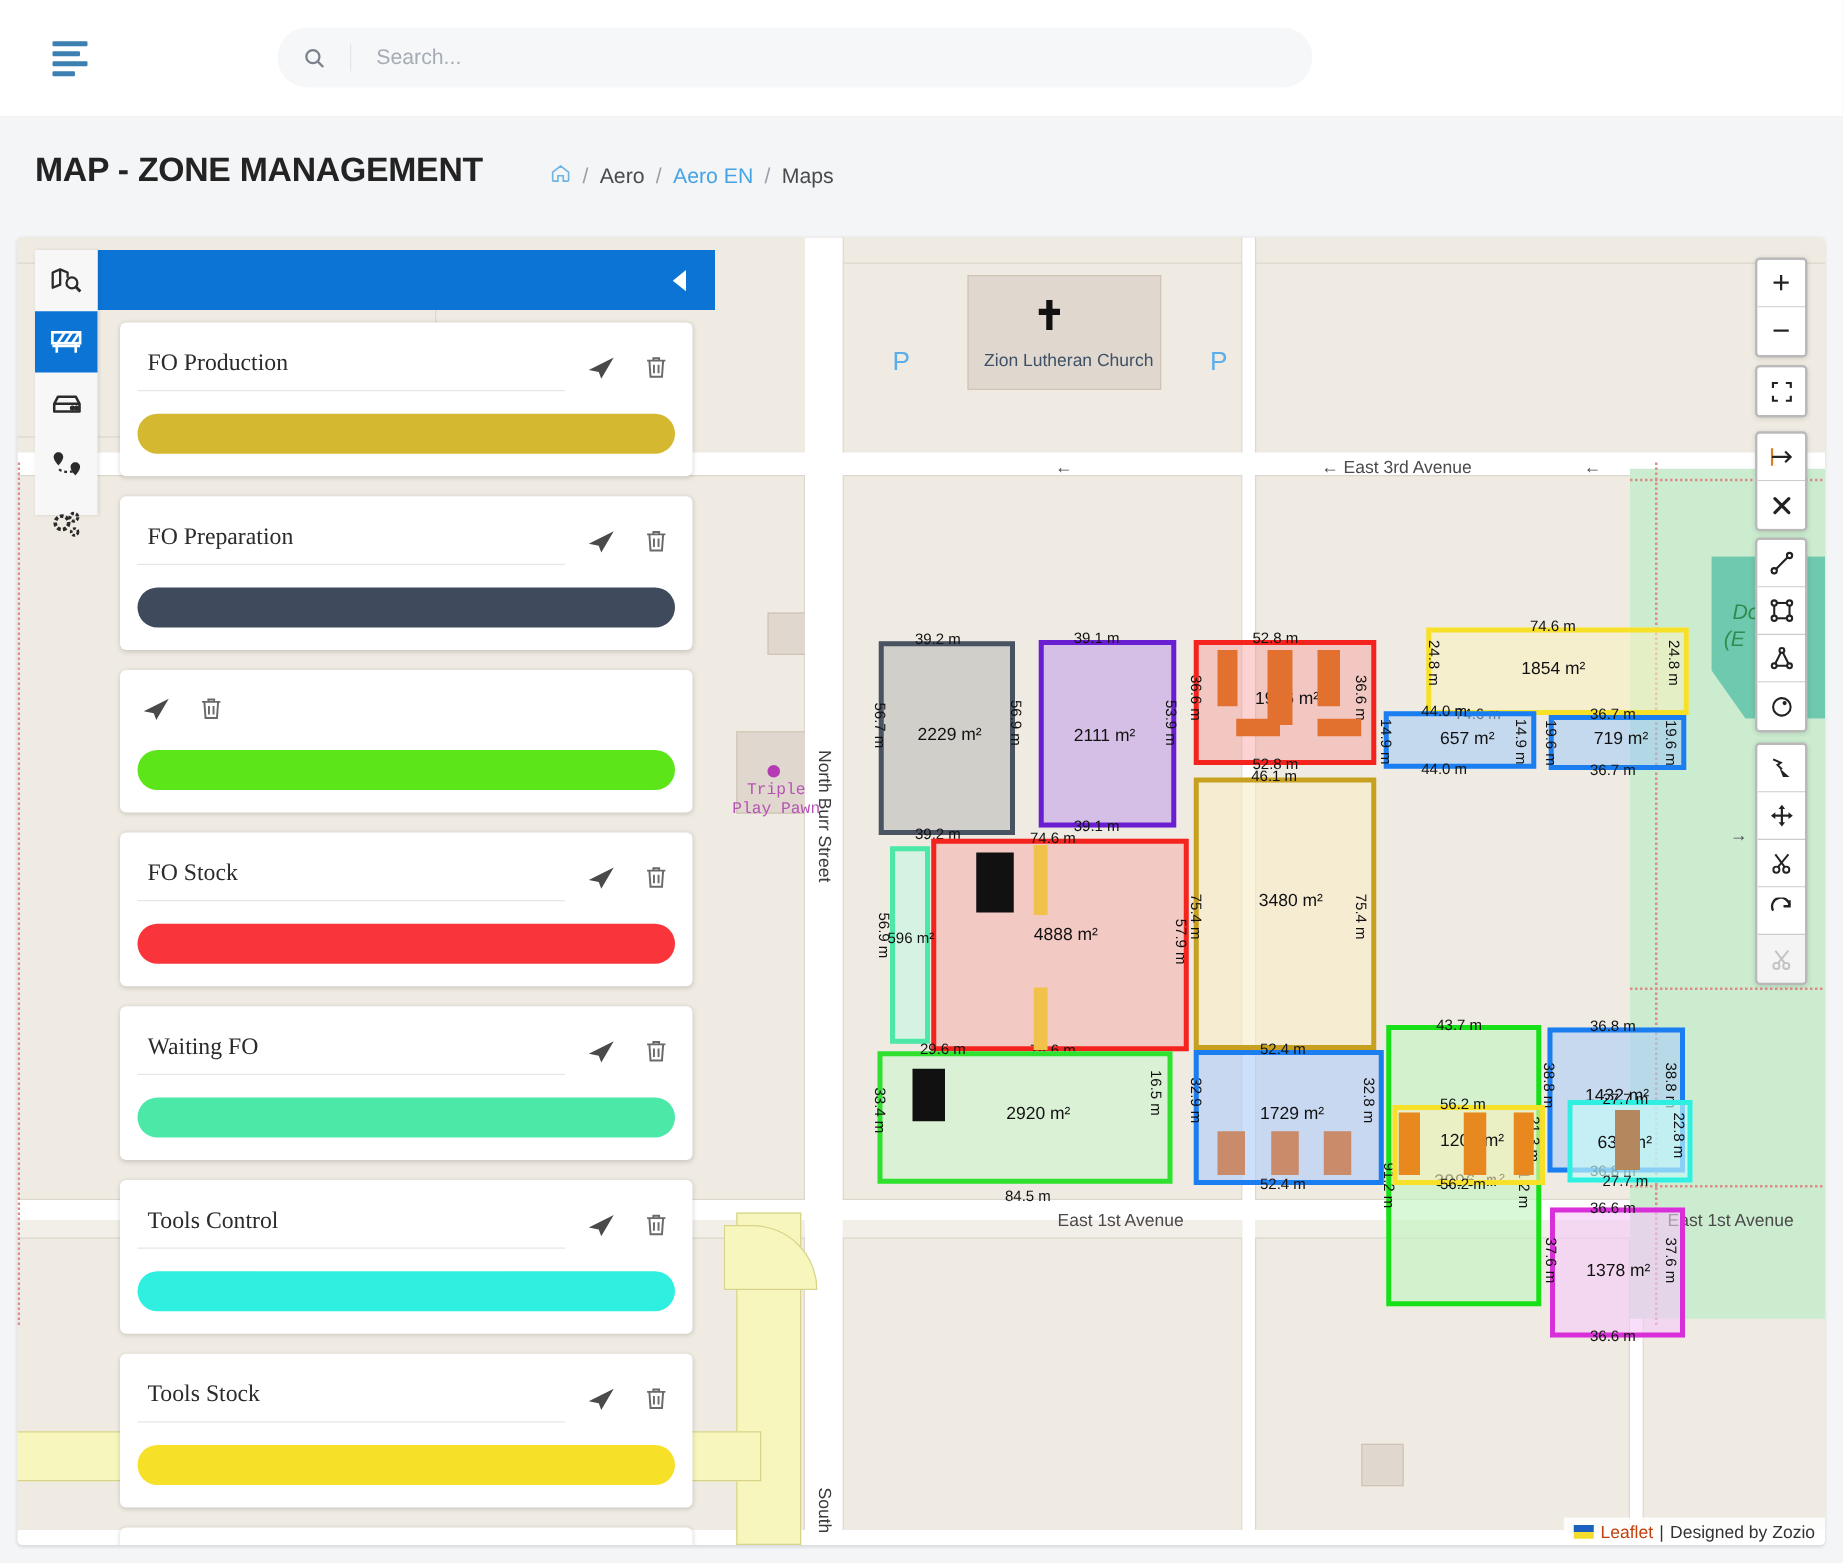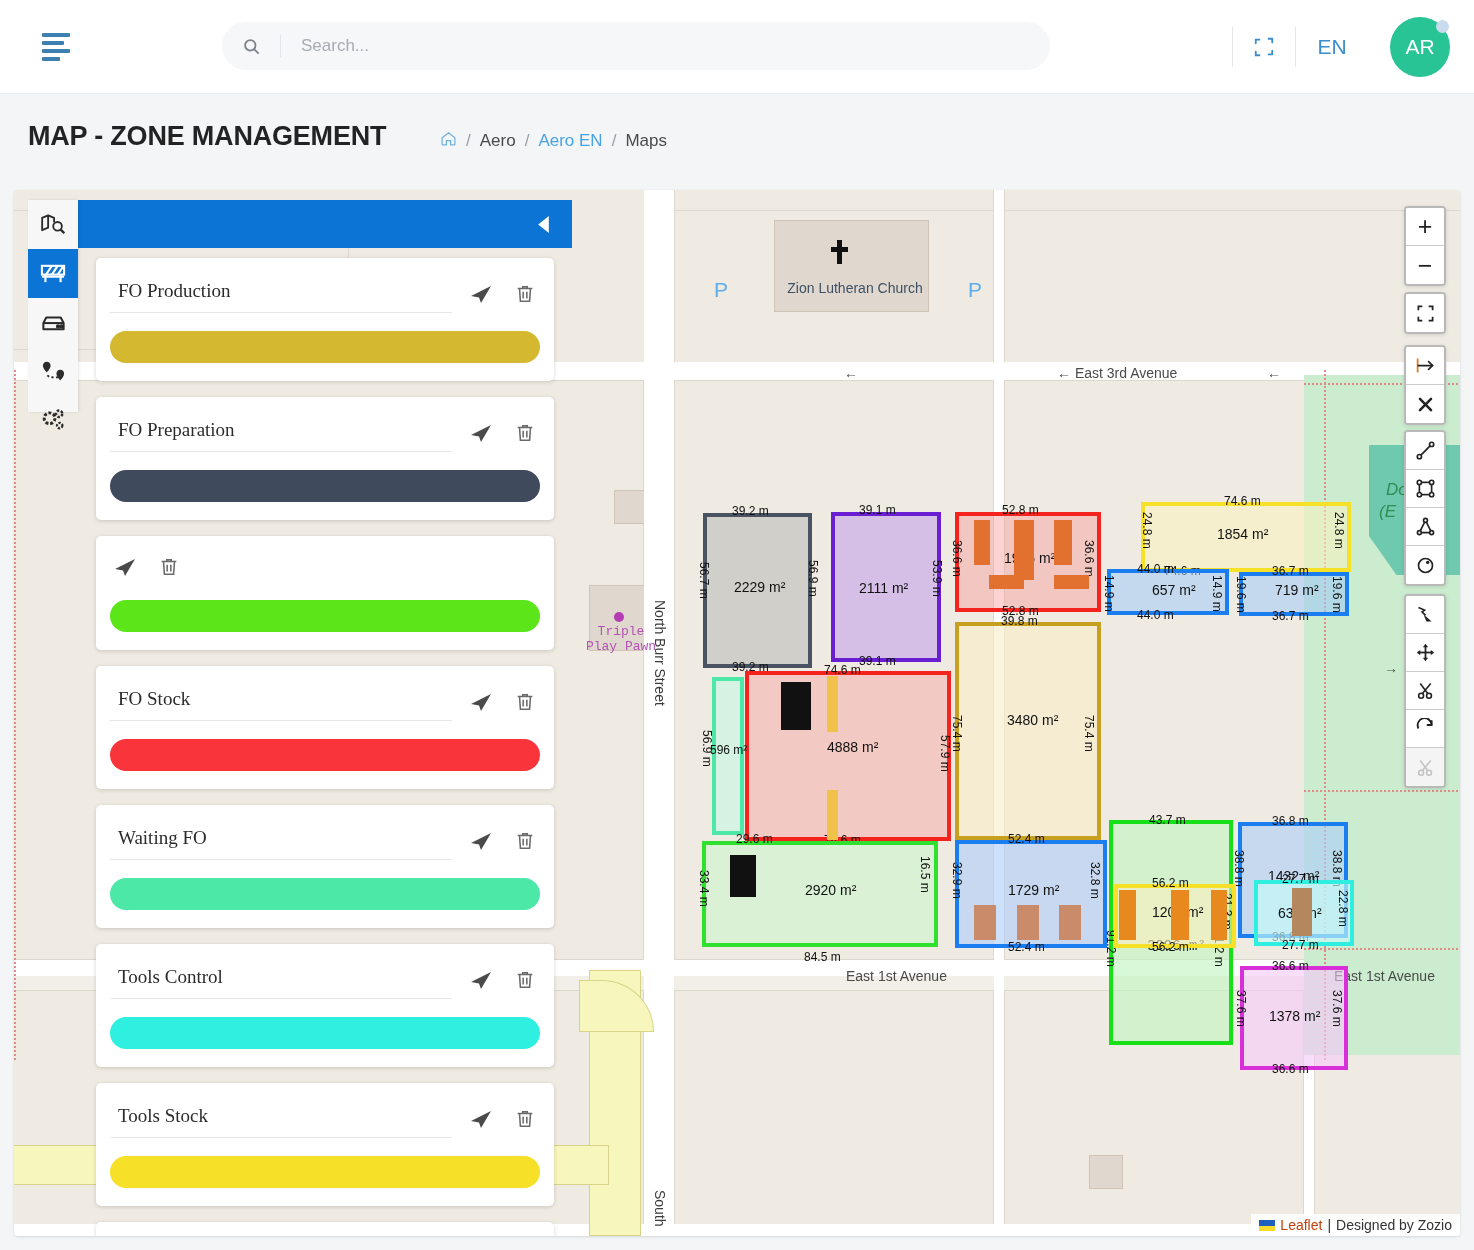--- a/index.html
+++ b/index.html
@@ -162,34 +162,20 @@
     <div class="search-ico">
       <svg width="19" height="19" viewBox="0 0 24 24" fill="none" stroke="#7b828c" stroke-width="2.3">
         <circle cx="10.5" cy="10.5" r="6.6"></circle>
           <line x1="15.5" y1="15.5" x2="21" y2="21"></line>
       </svg>
     </div>
     <div class="search-sep"></div>
     <input class="search-input" value="" placeholder="Search..." style="">
   </div>
 
-  <div class="top-right">
-    <div class="vsep"></div>
-    <div class="fs-btn">
-      <svg width="22" height="22" viewBox="0 0 24 24" fill="none" stroke="#3c8dcd" stroke-width="2" stroke-linecap="round">
-        <path d="M3 8V4h4M17 3h4v4M21 16v4h-4M7 21H3v-4"></path>
-      </svg>
-    </div>
-    <div class="vsep"></div>
-    <div class="lang-btn">EN</div>
-    <div class="avatar">
-      <span>AR</span>
-      <span class="badge"></span>
-    </div>
-  </div>
 </div>
 
 <div class="pagehead">
   <div class="page-title">MAP - ZONE MANAGEMENT</div>
   <div class="crumbs">
     <span>
       <svg width="17" height="17" viewBox="0 0 24 24" fill="none" stroke="#6fb3e0" stroke-width="1.8">
         <path d="M3 11l9-7 9 7v9a1 1 0 01-1 1h-5v-6H9v6H4a1 1 0 01-1-1z"></path>
       </svg>
     </span>
@@ -322,21 +308,21 @@
     <div class="zarea" style="left:813px;  top:549px;">4888 m²</div>
     <div class="crate" style="left:767px;top:492px;width:30px;height:48px;background:#111;"></div>
     <div class="crate" style="left:813px;top:486px;width:11px;height:56px;background:#f0c24a;"></div>
     <div class="crate" style="left:813px;top:600px;width:11px;height:50px;background:#f0c24a;"></div>
 
     <div class="zone" style="left:698px;  top:487px; width:32px; height:158px; border-color:#4be8a8; background:rgba(190,250,225,.5);"></div>
     <div class="zdimv" style="left:700px;  top:540px;">56.9 m</div>
     <div class="zarea" style="left:696px;  top:553px; font-size:12px;">596 m²</div>
 
     <div class="zone" style="left:941px;  top:432px; width:146px; height:218px; border-color:#c8a020; background:rgba(248,238,200,.62);"></div>
-    <div class="zdim" style="left:987px;  top:424px;">39.8 m</div>
+    <div class="zdim" style="left:987px;  top:424px;">46.1 m</div>
     <div class="zdimv" style="left:950px;  top:525px;">75.4 m</div>
     <div class="zdimv" style="left:1082px; top:525px;">75.4 m</div>
     <div class="zarea" style="left:993px;  top:522px;">3480 m²</div>
 
     <div class="zone" style="left:1095px; top:630px; width:124px; height:225px; border-color:#18e018; background:rgba(190,245,190,.6);"></div>
     <div class="zdim" style="left:1135px; top:623px;">43.7 m</div>
     <div class="zdimv" style="left:1104px; top:740px;">91.2 m</div>
     <div class="zdimv" style="left:1212px; top:740px;">91.2 m</div>
     <div class="zarea" style="left:1133px; top:748px;font-family:Liberation Mono, monospace;">3996 m²</div>
 

